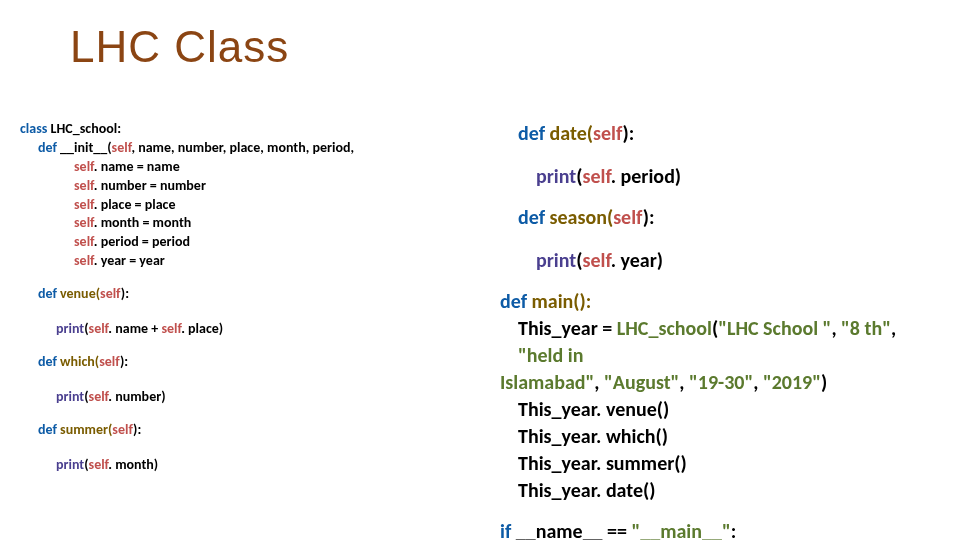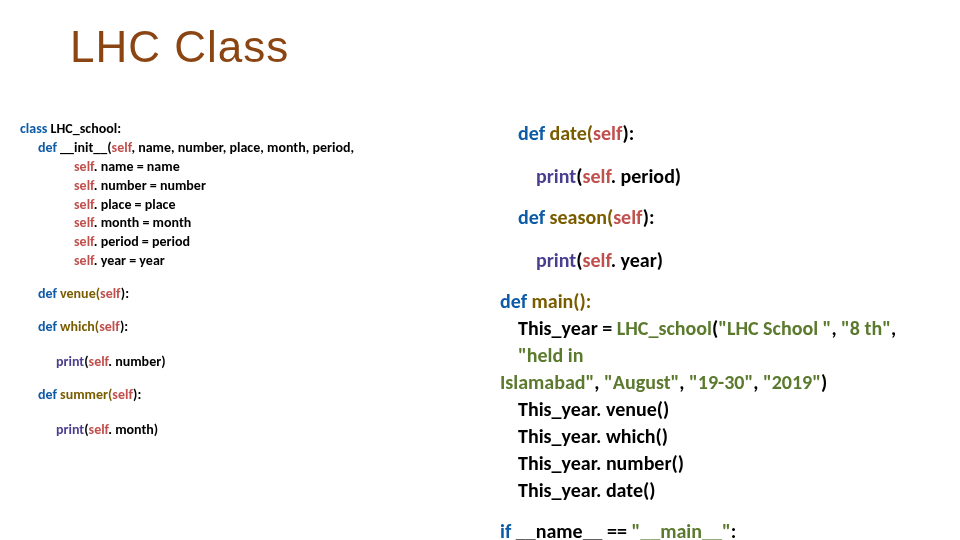--- a/index.html
+++ b/index.html
@@ -77,20 +77,23 @@
     <div class="indent3"><span class="kw-self">self</span><span class="plain">. place = place</span></div>
     <div class="indent3"><span class="kw-self">self</span><span class="plain">. month = month</span></div>
     <div class="indent3"><span class="kw-self">self</span><span class="plain">. period = period</span></div>
     <div class="indent3"><span class="kw-self">self</span><span class="plain">. year = year</span></div>
 
     <div class="spacer"></div>
 
     <div class="indent1">
       <span class="kw-def">def </span><span class="fn-name">venue(</span><span class="kw-self">self</span><span class="plain">):</span>
     </div>
+    <div class="indent2">
+      <span class="fn-print">print</span><span class="plain">(</span><span class="kw-self">self</span><span class="plain">. name + </span><span class="kw-self">self</span><span class="plain">. place)</span>
+    </div>
 
     <div class="spacer"></div>
 
     <div class="indent1">
       <span class="kw-def">def </span><span class="fn-name">which(</span><span class="kw-self">self</span><span class="plain">):</span>
     </div>
     <div class="indent2">
       <span class="fn-print">print</span><span class="plain">(</span><span class="kw-self">self</span><span class="plain">. number)</span>
     </div>
 
@@ -127,21 +130,21 @@
       <span class="kw-def">def </span><span class="fn-name">main():</span>
     </div>
     <div class="indent1">
       <span class="plain">This_year = </span><span class="cls-name">LHC_school</span><span class="plain">(</span><span class="str-lit">"LHC School "</span><span class="plain">, </span><span class="str-lit">"8 th"</span><span class="plain">,  </span><span class="str-lit">"held in</span>
     </div>
     <div>
       <span class="str-lit">Islamabad"</span><span class="plain">, </span><span class="str-lit">"August"</span><span class="plain">, </span><span class="str-lit">"19-30"</span><span class="plain">, </span><span class="str-lit">"2019"</span><span class="plain">)</span>
     </div>
     <div class="indent1"><span class="plain">This_year. venue()</span></div>
     <div class="indent1"><span class="plain">This_year. which()</span></div>
-    <div class="indent1"><span class="plain">This_year. number()</span></div>
+    <div class="indent1"><span class="plain">This_year. summer()</span></div>
     <div class="indent1"><span class="plain">This_year. date()</span></div>
 
     <div class="spacer"></div>
 
     <div>
       <span class="kw-if">if </span><span class="plain">__name__ == </span><span class="str-lit">"__main__"</span><span class="plain">:</span>
     </div>
     <div class="indent1"><span class="plain">main()</span></div>
   </div>
 

